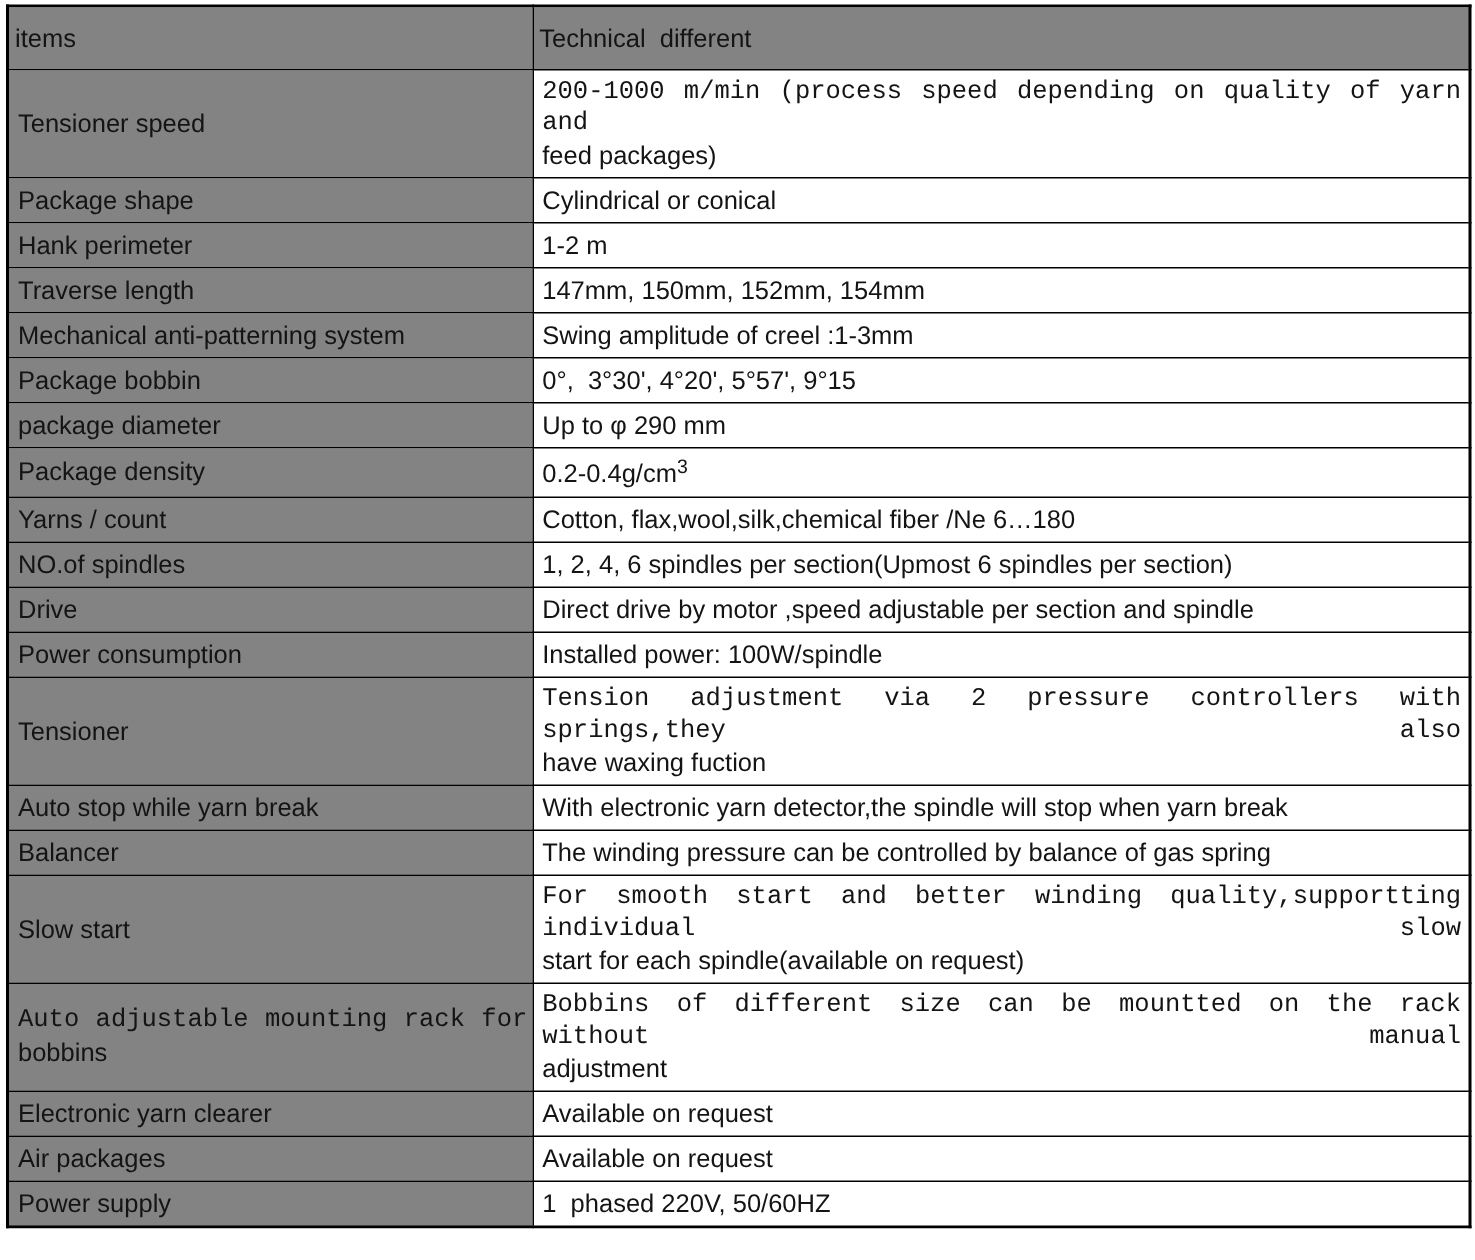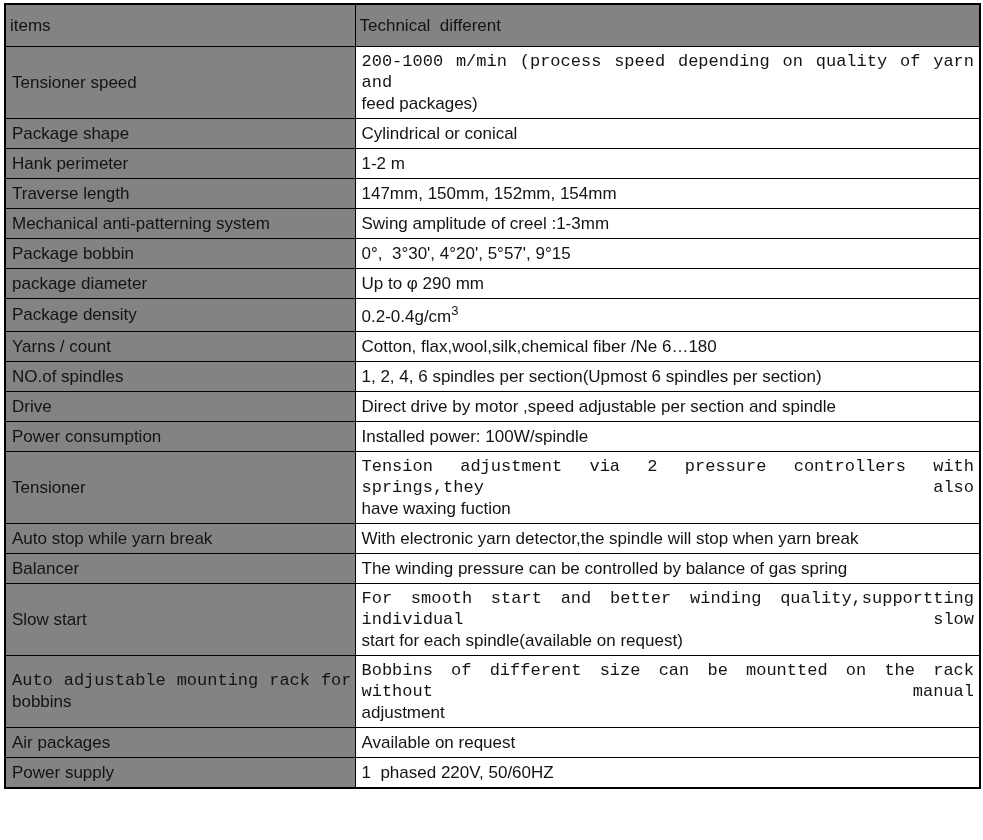--- a/index.html
+++ b/index.html
@@ -210,20 +210,28 @@
           <div class="line jline">Auto adjustable mounting rack for</div>
           <div class="line">bobbins</div>
         </td>
         <td class="value-cell">
           <div class="line jline">Bobbins of different size can be mountted on the rack without manual</div>
           <div class="line">adjustment</div>
         </td>
       </tr>
       <tr>
         <td class="item-cell">
+          <div class="line">Electronic yarn clearer</div>
+        </td>
+        <td class="value-cell">
+          <div class="line">Available on request</div>
+        </td>
+      </tr>
+      <tr>
+        <td class="item-cell">
           <div class="line">Air packages</div>
         </td>
         <td class="value-cell">
           <div class="line">Available on request</div>
         </td>
       </tr>
       <tr>
         <td class="item-cell">
           <div class="line">Power supply</div>
         </td>

